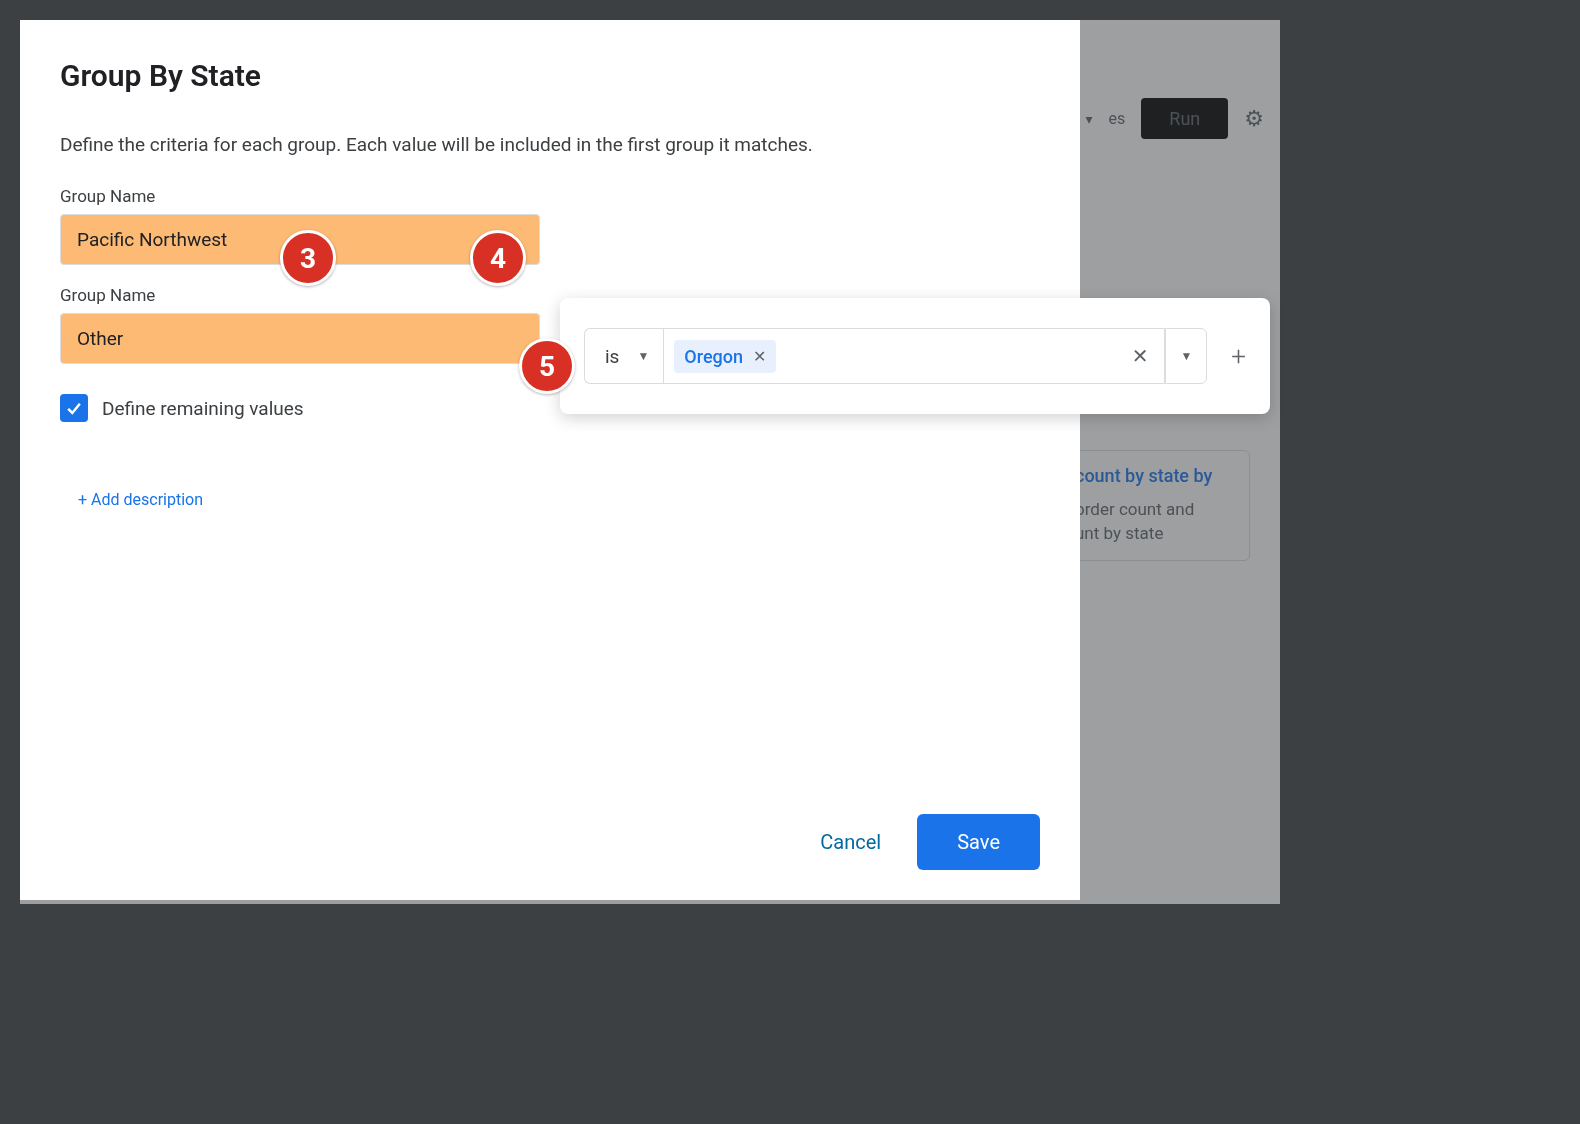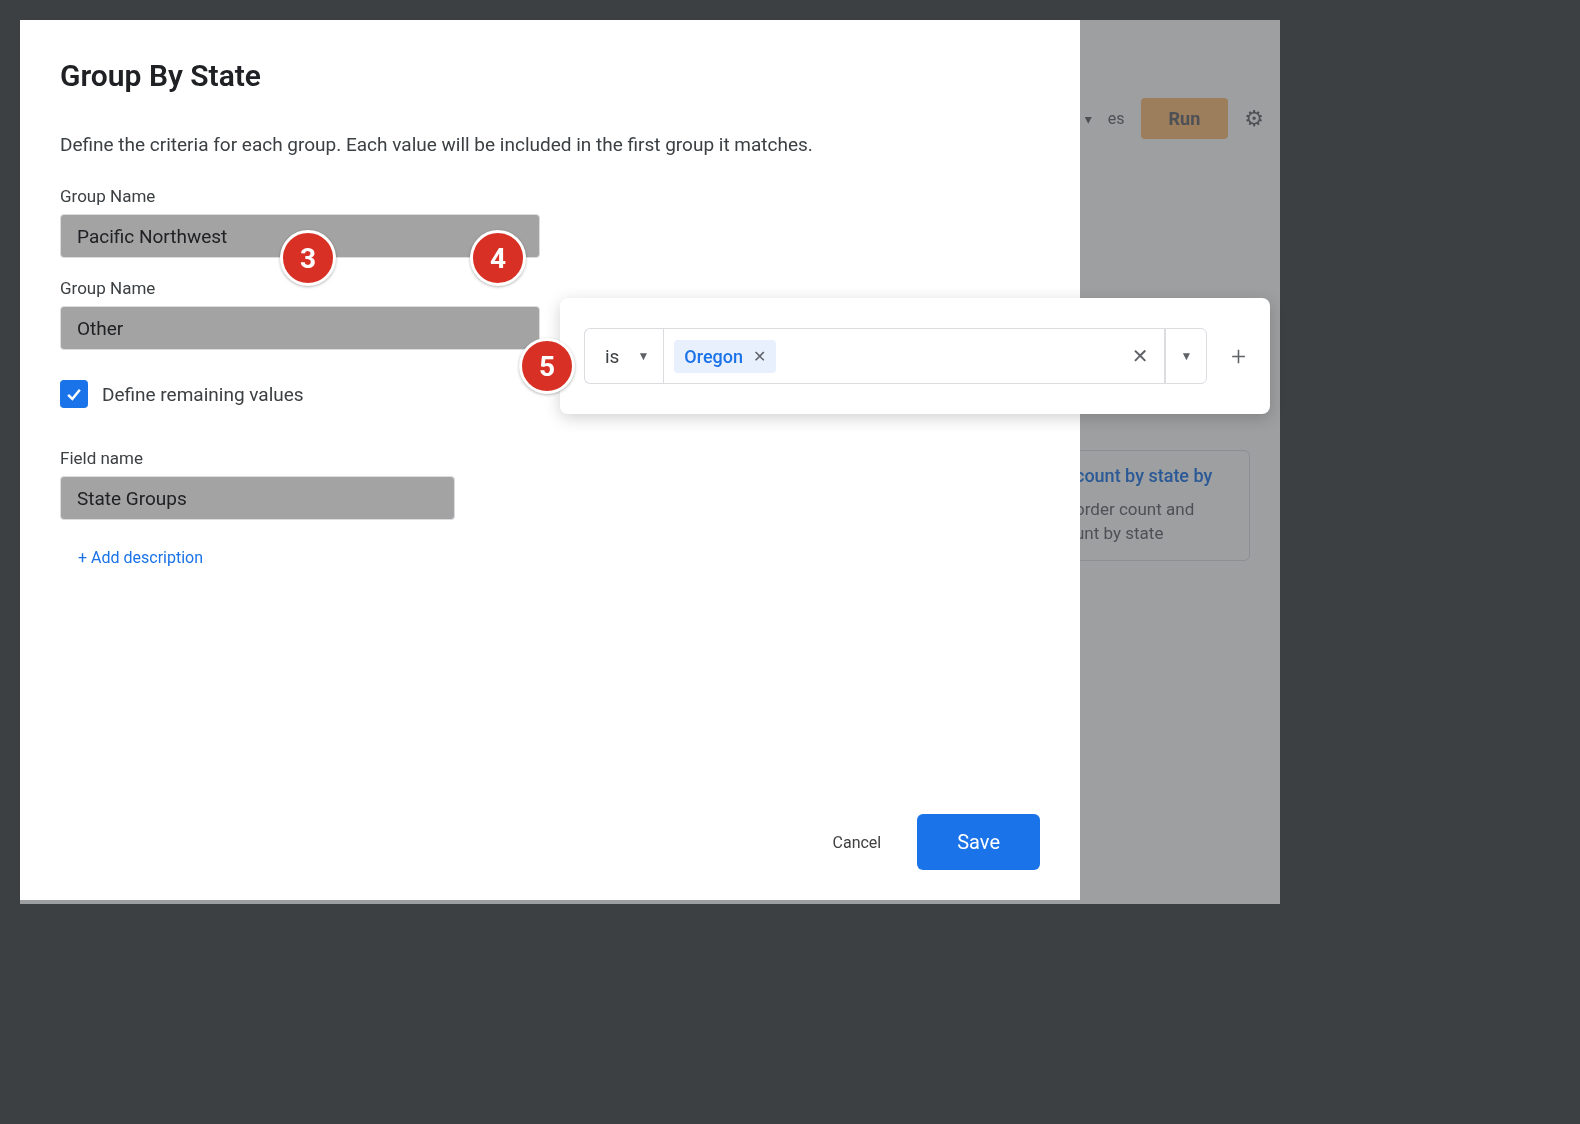--- a/index.html
+++ b/index.html
@@ -53,27 +53,26 @@
       font-size: 16px;
     }
 
     .bg-chevron-down {
       color: #5f6368;
       font-size: 14px;
       margin-left: -8px;
     }
 
     .bg-run-btn {
-      background: #fdba74;
+      background: #000000;
       color: #5f6368;
       border: none;
       padding: 10px 28px;
       font-size: 18px;
       border-radius: 4px;
-      font-weight: bold;
     }
 
     .bg-gear-icon {
       color: #5f6368;
       font-size: 22px;
     }
 
     .bg-card {
       position: absolute;
       right: 30px;
@@ -143,28 +142,28 @@
       flex: 1;
     }
 
     .label {
       font-size: 17px;
       color: #3c4043;
       margin-bottom: 8px;
     }
 
     .text-input {
-      height: 44px;
+      height: 51px;
       border: 1px solid #dadce0;
       border-radius: 4px;
       padding: 0 16px;
       font-size: 19px;
       color: #202124;
       outline: none;
-      background: #a3a3a3;
+      background: #fdba74;
     }
 
     .value-row {
       display: flex;
       align-items: center;
       gap: 10px;
     }
 
     .value-chip {
       height: 56px;
@@ -244,22 +243,22 @@
 
     .dialog-footer {
       margin-top: auto;
       display: flex;
       justify-content: flex-end;
       gap: 36px;
       align-items: center;
     }
 
     .btn-cancel {
-      color: #404040;
-      font-size: 16px;
+      color: #0369a1;
+      font-size: 20px;
       background: none;
       border: none;
       cursor: pointer;
     }
 
     .btn-save {
       background: #1a73e8;
       color: #fff;
       font-size: 20px;
       border: none;
@@ -422,24 +421,20 @@
 
   <div class="checkbox-row">
     <div class="checkbox">
       <svg viewBox="0 0 24 24">
           <polyline points="5,13 10,18 19,7"></polyline>
         </svg>
     </div>
     <span class="checkbox-label">Define remaining values</span>
   </div>
 
-  <div class="field-name-section">
-    <span class="label" style="display:block;margin-bottom:8px;">Field name</span>
-    <input class="text-input" type="text" style="width: 100%;" value="State Groups">
-  </div>
 
   <div class="add-description">+ Add description</div>
 
   <div class="dialog-footer">
     <button class="btn-cancel">Cancel</button>
     <button class="btn-save">Save</button>
   </div>
 </div>
 
 <div class="popover">

